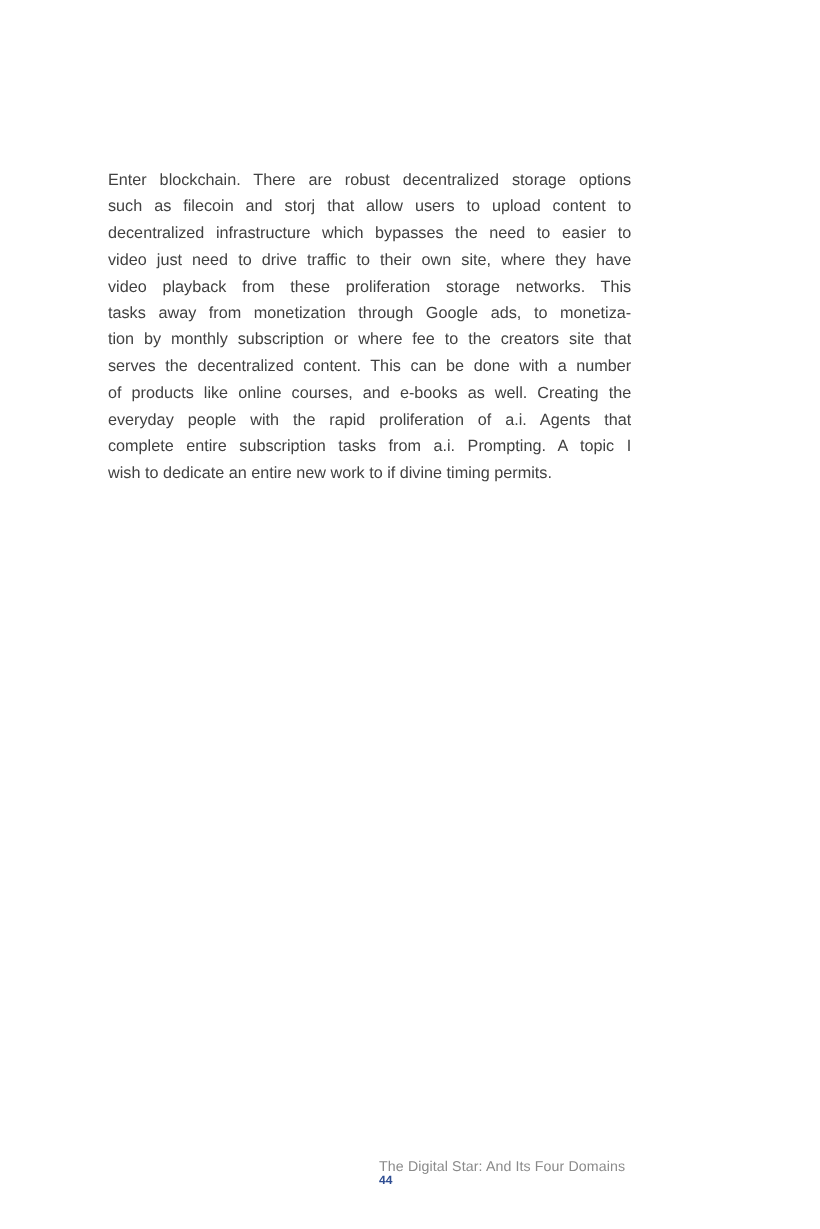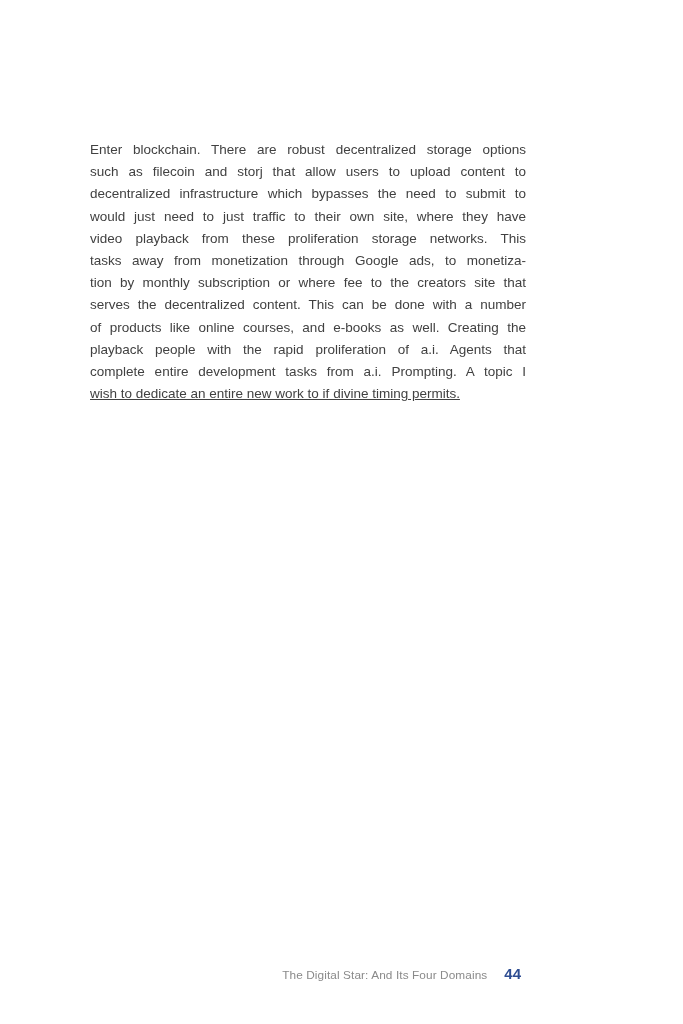--- a/index.html
+++ b/index.html
@@ -26,58 +26,57 @@
   }
   .para .line {
     text-align: justify;
     text-align-last: justify;
     height: 22.2px;
     overflow: hidden;
   }
   .para .line:last-child {
     text-align: left;
     text-align-last: left;
-    text-decoration: underline;
   }
   .footer {
     position: absolute;
     top: 965px;
     right: 35px;
     display: flex;
     align-items: baseline;
-    gap: 17px;
+    flex-direction: column;
   }
   .footer-title {
     font-size: 11.8px;
     color: #8a8a8a;
     letter-spacing: 0.1px;
   }
   .footer-page {
-    font-size: 15px;
+    font-size: 10px;
     font-weight: bold;
     color: #2e4d92;
   }
 </style>
 </head>
 <body>
 
 <div class="page">
 
   <div class="para">
     <div class="line">Enter blockchain. There are robust decentralized storage options</div>
     <div class="line">such as filecoin and storj that allow users to upload content to</div>
-    <div class="line">decentralized infrastructure which bypasses the need to submit to</div>
-    <div class="line">would just need to just traffic to their own site, where they have</div>
+    <div class="line">decentralized infrastructure which bypasses the need to easier to</div>
+    <div class="line">video just need to drive traffic to their own site, where they have</div>
     <div class="line">video playback from these proliferation storage networks. This</div>
     <div class="line">tasks away from monetization through Google ads, to monetiza-</div>
     <div class="line">tion by monthly subscription or where fee to the creators site that</div>
     <div class="line">serves the decentralized content. This can be done with a number</div>
     <div class="line">of products like online courses, and e-books as well. Creating the</div>
-    <div class="line">playback people with the rapid proliferation of a.i. Agents that</div>
-    <div class="line">complete entire development tasks from a.i. Prompting. A topic I</div>
+    <div class="line">everyday people with the rapid proliferation of a.i. Agents that</div>
+    <div class="line">complete entire subscription tasks from a.i. Prompting. A topic I</div>
     <div class="line">wish to dedicate an entire new work to if divine timing permits.</div>
   </div>
 
   <div class="footer">
     <span class="footer-title">The Digital Star: And Its Four Domains</span>
     <span class="footer-page">44</span>
   </div>
 
 </div>
 

